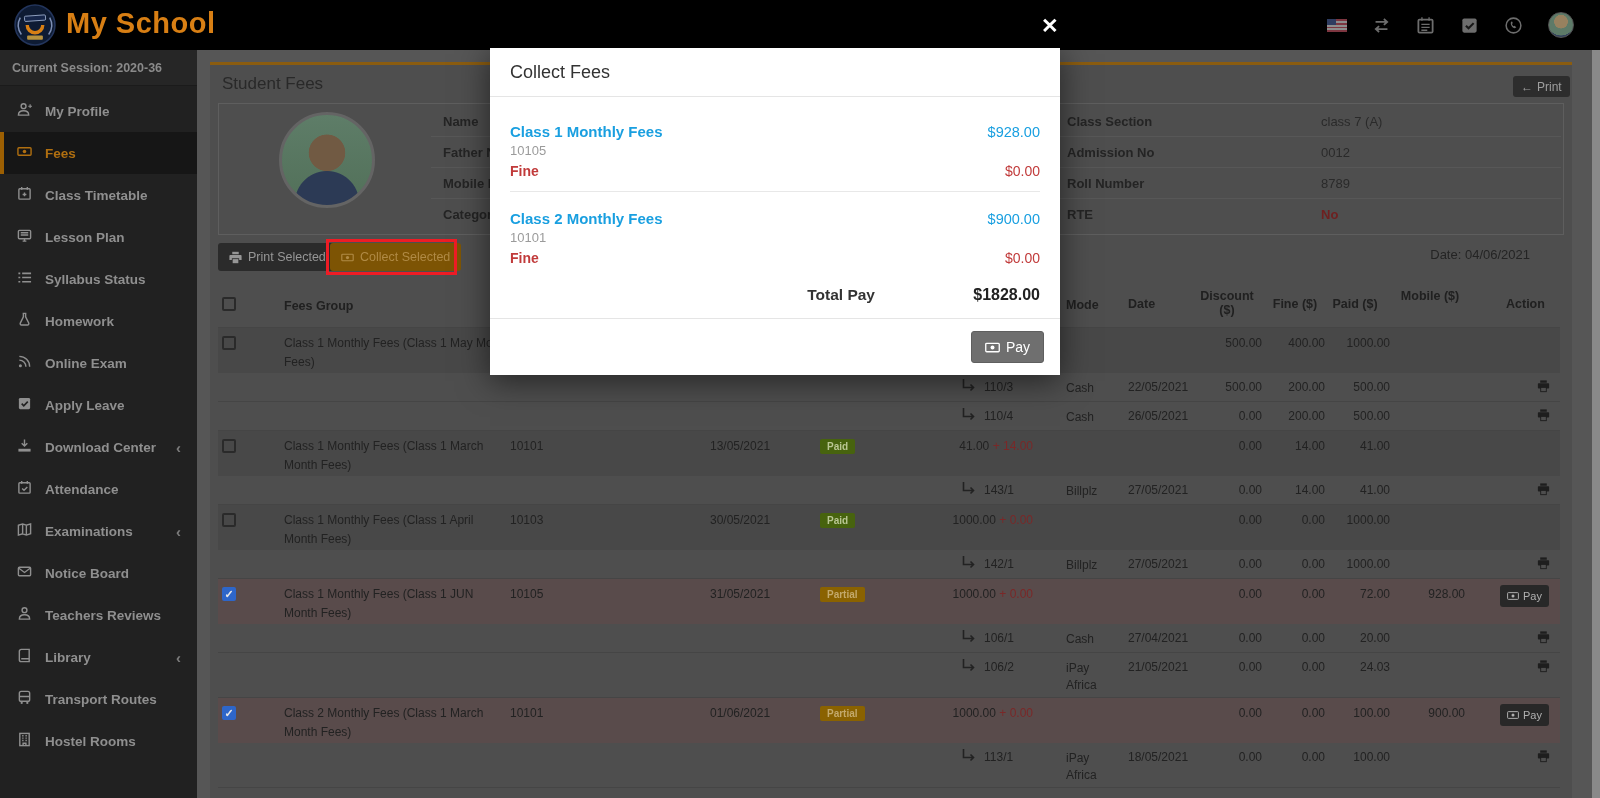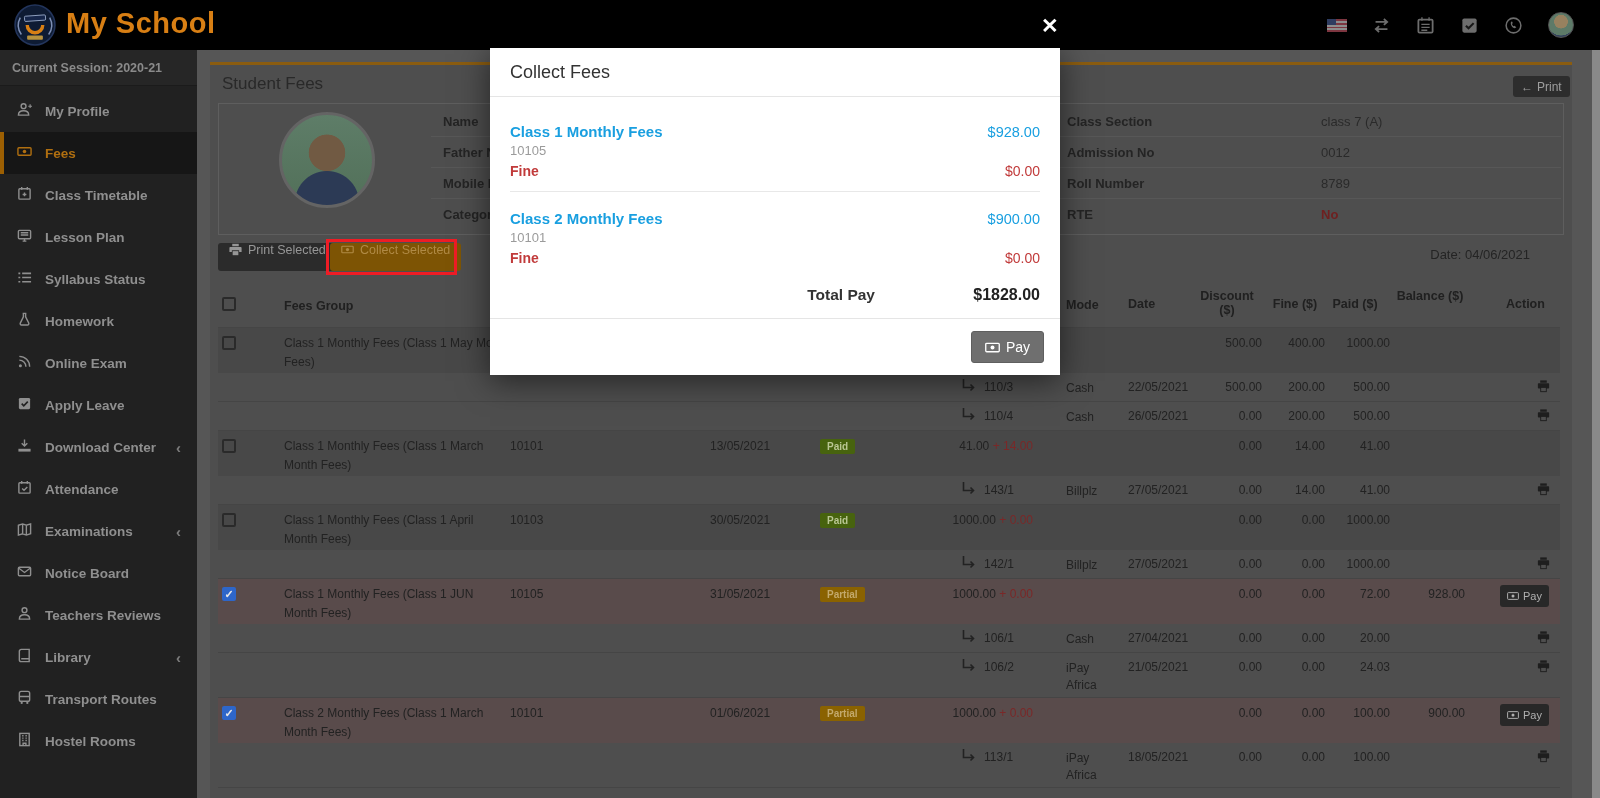--- a/index.html
+++ b/index.html
@@ -53,21 +53,21 @@
              radial-gradient(circle at 50% 98%, #2c3a55 0 32%, rgba(0,0,0,0) 33%),
              linear-gradient(180deg,#5e7d68 0%,#527059 100%); }
   .info-rows { position:absolute; left:212px; top:2px; right:2px; }
   .info-row { position:relative; height:31px; border-bottom:1px solid #575757; }
   .info-row:last-child { border-bottom:none; }
   .info-row .il  { position:absolute; left:12px;  top:8px; font-size:13px; font-weight:bold; color:#242424; white-space:nowrap; }
   .info-row .irl { position:absolute; left:636px; top:8px; font-size:13px; font-weight:bold; color:#242424; white-space:nowrap; }
   .info-row .irv { position:absolute; left:890px; top:8px; font-size:13px; color:#2a2a2a; white-space:nowrap; }
   .info-row .irv.redval { color:#6e2020; font-weight:bold; }
   
-  .btn { display:flex; align-items:flex-start; gap:6px; border-radius:3px; font-size:12.5px; cursor:pointer; }
+  .btn { display:flex; align-items:center; gap:6px; border-radius:3px; font-size:12.5px; cursor:pointer; }
   .btn svg { width:13px; height:13px; }
   .btn-print { position:absolute; left:8px; top:178px; height:28px; padding:0 11px; background:#2b2b2b; color:#969696; }
   .btn-collect { position:absolute; left:120px; top:178px; height:28px; padding:0 11px; background:#7d5404; color:#b08a45; }
   .annotation { position:absolute; left:116px; top:174px; width:131px; height:36px;
                 border:3px solid var(--annotation-red,#ee1c25); z-index:40; pointer-events:none; }
   .date-label { position:absolute; right:42px; top:182px; font-size:13px; color:#242424; }
   
   .fees-table { position:absolute; left:8px; top:216px; width:1342px; }
   .trow { position:relative; }
   .trow .c { position:absolute; font-size:12px; color:#222222; }
@@ -163,21 +163,21 @@
           <circle cx="8" cy="8" r="6.2" stroke-width="1.3"></circle>
           <path d="M5.8 5.2c-.5 1.8.8 4.5 3.4 5.2l1.2-1-1.6-1.2-.8.4c-.7-.5-1.2-1.2-1.3-2l.8-.5-.8-1.6z" fill="currentColor" stroke="none"></path>
         </svg>
       </div>
       <div class="avatar"></div>
     </div>
 </div>
 <div class="close-x">✕</div>
 
 <div class="sidebar">
-  <div class="session">Current Session: 2020-21</div>
+  <div class="session">Current Session: 2020-36</div>
   <div class="nav">
       <div class="nav-item">
         <span><svg viewBox="0 0 16 16" fill="none" stroke="currentColor" stroke-width="1.5">
             <circle cx="7" cy="4.5" r="2.6"></circle>
             <path d="M1.5 14c0-3 2.5-4.6 5.5-4.6S12.5 11 12.5 14z"></path>
             <path d="M12 4.5h4M14 2.5v4" stroke-width="1.2"></path>
           </svg></span>
         <span>My Profile</span>
       </div>
       <div class="nav-item active">
@@ -348,21 +348,21 @@
     <div class="trow t-head">
         <div class="cb" style="top: 16px;"></div>
         <div class="c c-group" style="top: 16px;">Fees Group</div>
         <div class="c c-code" style="top: 16px;"></div>
         <div class="c c-due" style="top: 16px;"></div>
         <div class="c c-mode" style="top: 16px; width: 60px;">Mode</div>
         <div class="c c-date2" style="top: 16px;">Date</div>
         <div class="c c-discount h-money" style="top: 8px;">Discount ($)</div>
         <div class="c c-fine h-money" style="top: 16px;">Fine ($)</div>
         <div class="c c-paid h-money" style="top: 16px;">Paid ($)</div>
-        <div class="c c-balance h-money" style="top: 8px;">Balance ($)</div>
+        <div class="c c-balance h-money" style="top: 8px;">Mobile ($)</div>
         <div class="c " style="left: 1288px; top: 16px; font-weight: bold;">Action</div>
       </div>
     <div id="table-rows">
         <div class="trow row-fee" style="height: 45px;">
           <div class="cb" style="top: 8px;"></div>
           <div class="c c-group">Class 1 Monthly Fees (Class 1 May Month Fees)</div>
           <div class="c c-discount" style="top: 8px;">500.00</div>
           <div class="c c-fine" style="top: 8px;">400.00</div>
           <div class="c c-paid" style="top: 8px;">1000.00</div>
         </div>

